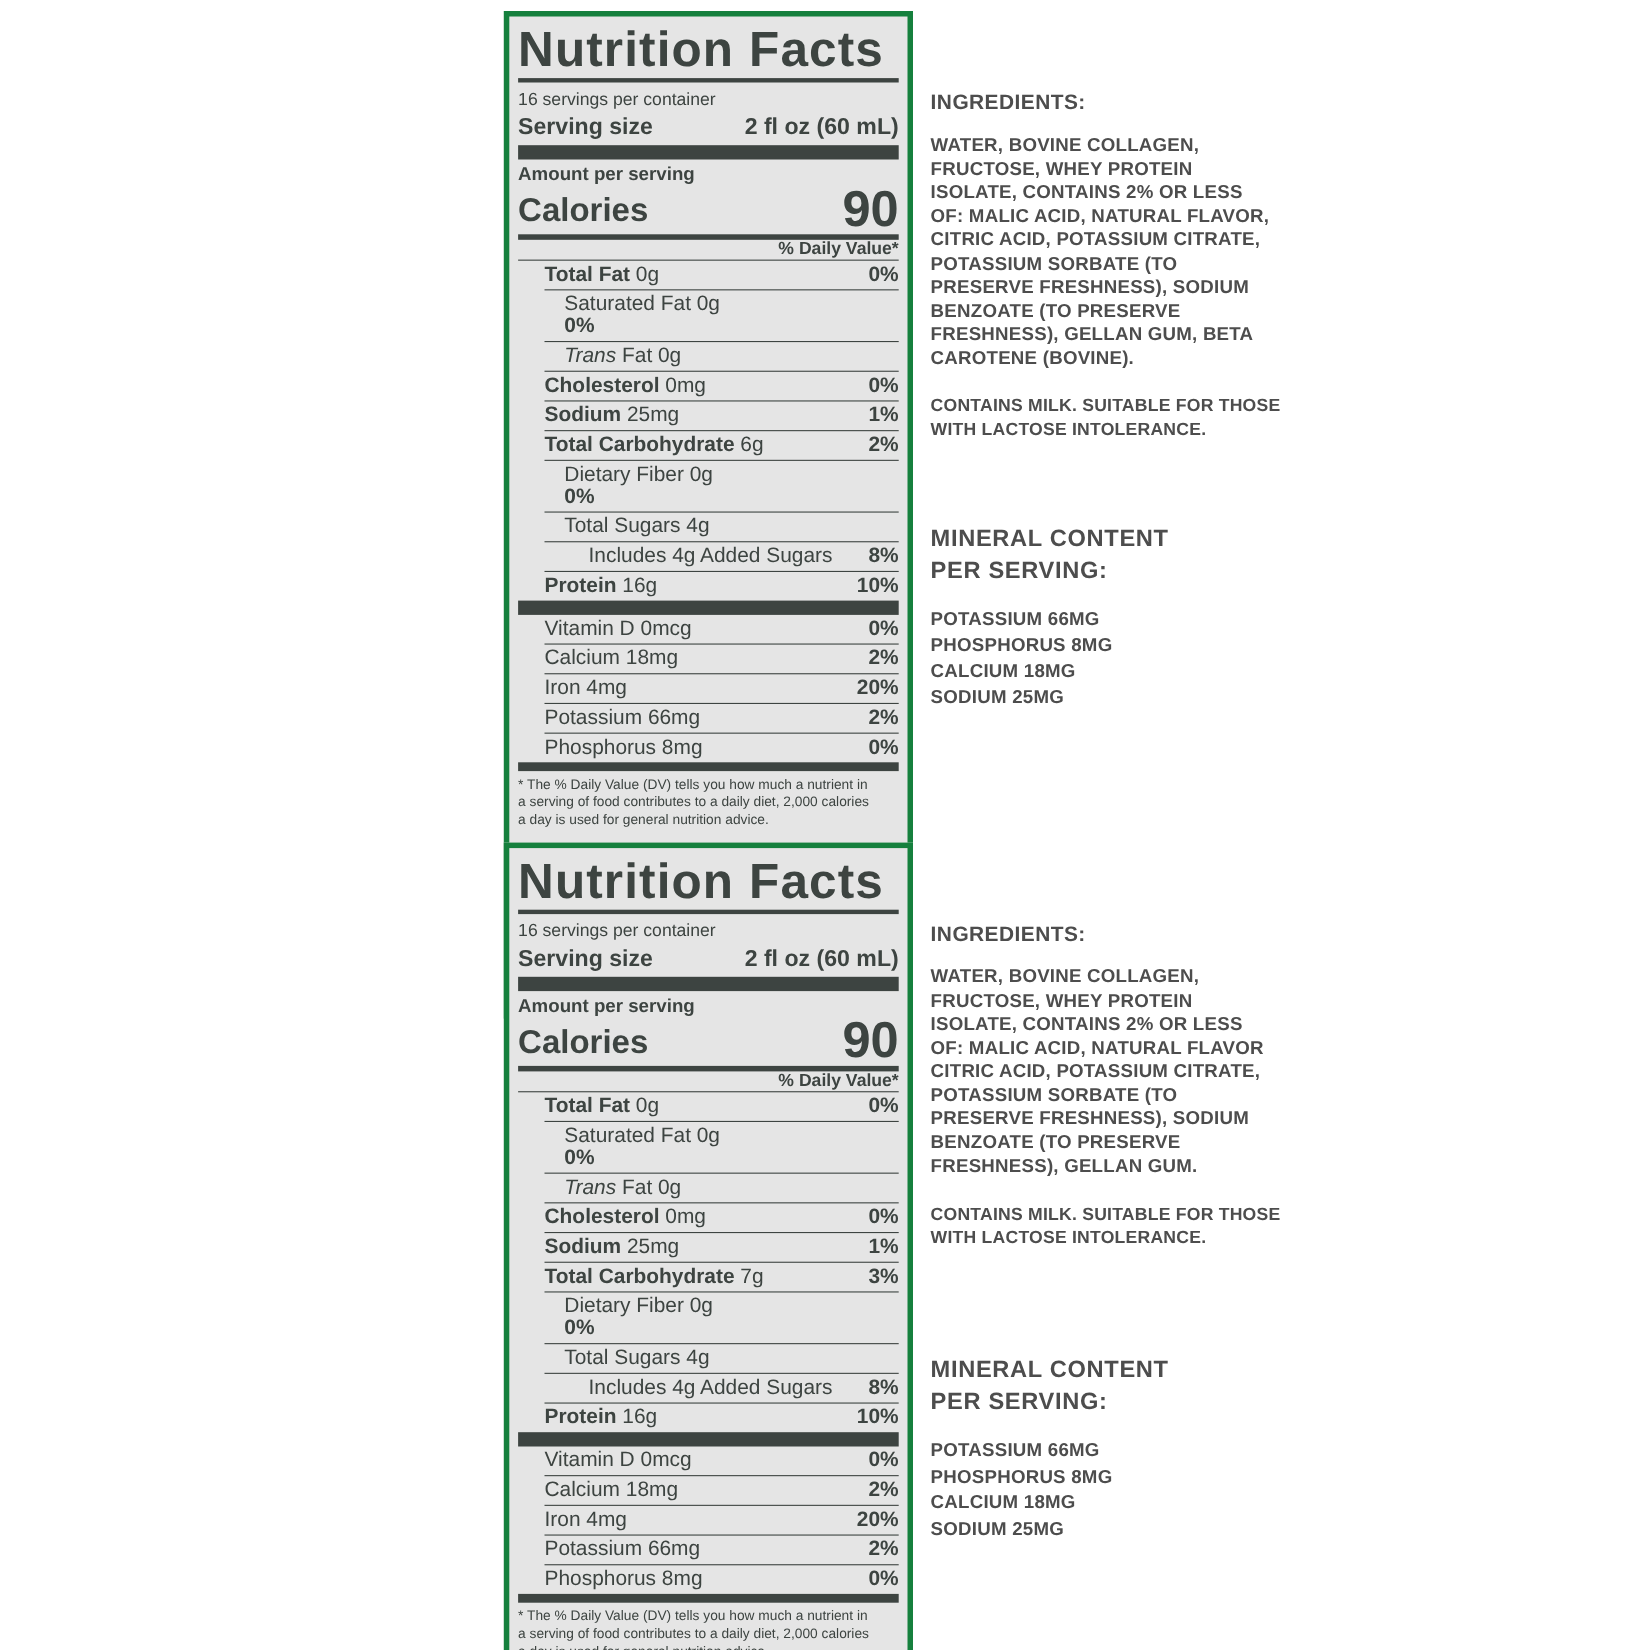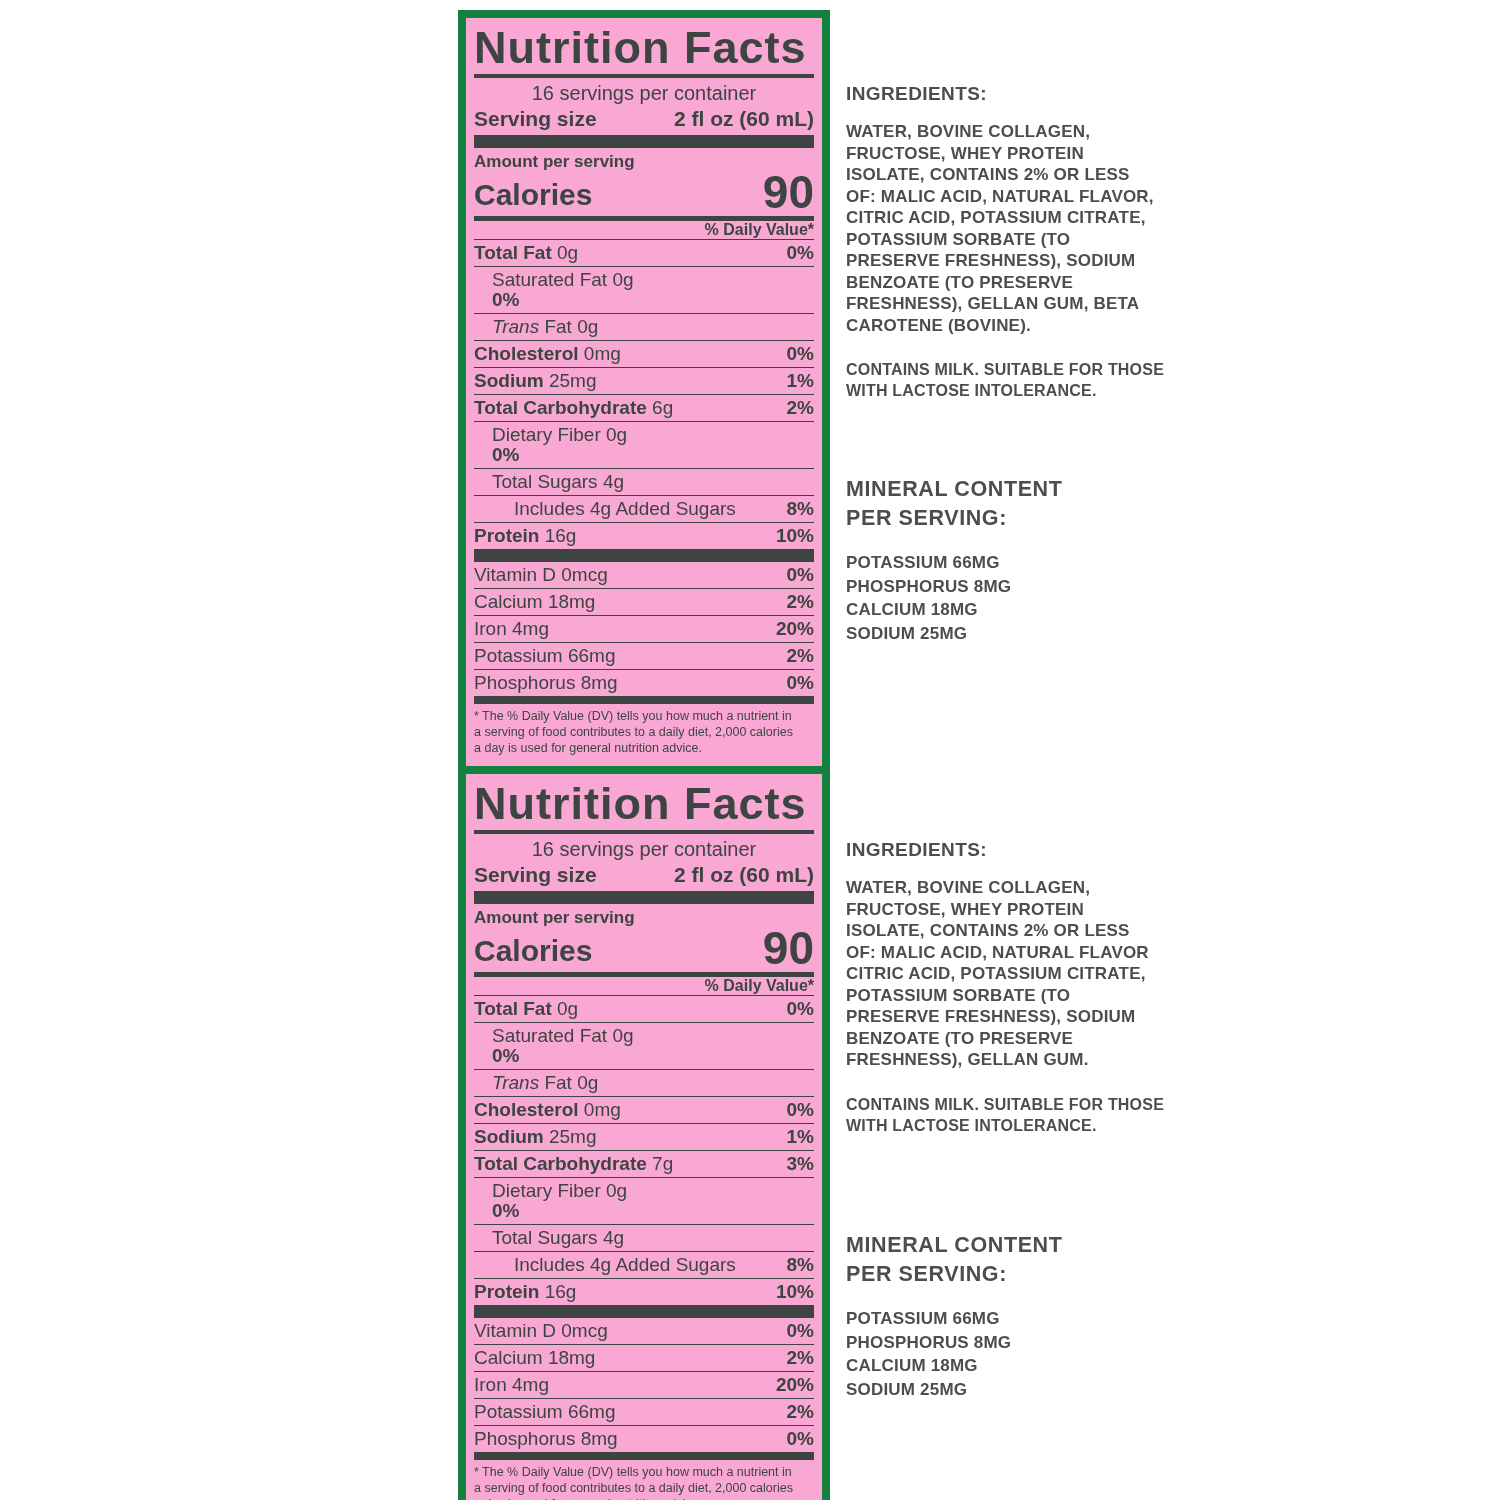--- a/index.html
+++ b/index.html
@@ -7,42 +7,42 @@
     width:1500px;height:1500px;background:#ffffff;position:relative;
     font-family:"Liberation Sans", sans-serif;color:#3d4441;
   }
   .section{position:absolute;left:458px;width:700px;height:728px;}
   #sec0{top:10px;}
   #sec1{top:766px;}
 
   
   .nf-label{
     position:absolute;left:0;top:0;width:372px;height:916px;
-    border:8px solid #15803d;background:#f9a8d4;
+    border:5px solid #15803d;background:#e5e5e5;
     padding:6px 8px 8px;box-sizing:border-box;overflow:hidden;
   }
   .nf-title{
     font-size:45px;font-weight:bold;letter-spacing:1px;line-height:48px;
     padding-bottom:2px;border-bottom:4px solid #3d4441;white-space:nowrap;
   }
-  .nf-servings{font-size:20px;line-height:25px;margin-top:3px;text-align:center;}
+  .nf-servings{font-size:16px;line-height:25px;margin-top:3px;}
   .nf-ss{display:flex;justify-content:space-between;font-size:21px;font-weight:bold;line-height:25px;}
   .bar-a{height:13px;background:#3d4441;margin-top:4px;}
   .nf-amount{font-size:17px;font-weight:bold;line-height:20px;margin-top:4px;}
   .nf-cal{display:flex;justify-content:space-between;align-items:flex-end;gap:36px;}
   .cal-l{font-size:30px;font-weight:bold;line-height:34px;}
   .cal-v{font-size:46px;font-weight:bold;line-height:40px;}
   .bar-b{height:5px;background:#3d4441;margin-top:4px;}
   .nf-dvh{
     text-align:right;font-size:16px;font-weight:bold;
     padding:1px 0;border-bottom:1px solid #3d4441;line-height:16px;
   }
   .row{
     display:flex;justify-content:space-between;align-items:baseline;
-    font-size:19px;line-height:20px;padding:3px 0;border-bottom:1px solid #3d4441;
+    font-size:19px;line-height:20px;padding:3px 0;border-bottom:1px solid #3d4441;margin-left:24px;
   }
   .row.nob{border-bottom:none;gap:13px;}
   .row.ind1{padding-left:18px;flex-direction:column;}
   .row.ind2{padding-left:40px;}
   .nm{white-space:nowrap;}
   .dv{font-weight:bold;white-space:nowrap;}
   .bar-c{height:13px;background:#3d4441;}
   .bar-d{height:8px;background:#3d4441;}
   .nf-foot{font-size:12.5px;line-height:16px;padding-top:4px;overflow:hidden;}
   .nf-foot div{white-space:nowrap;}

